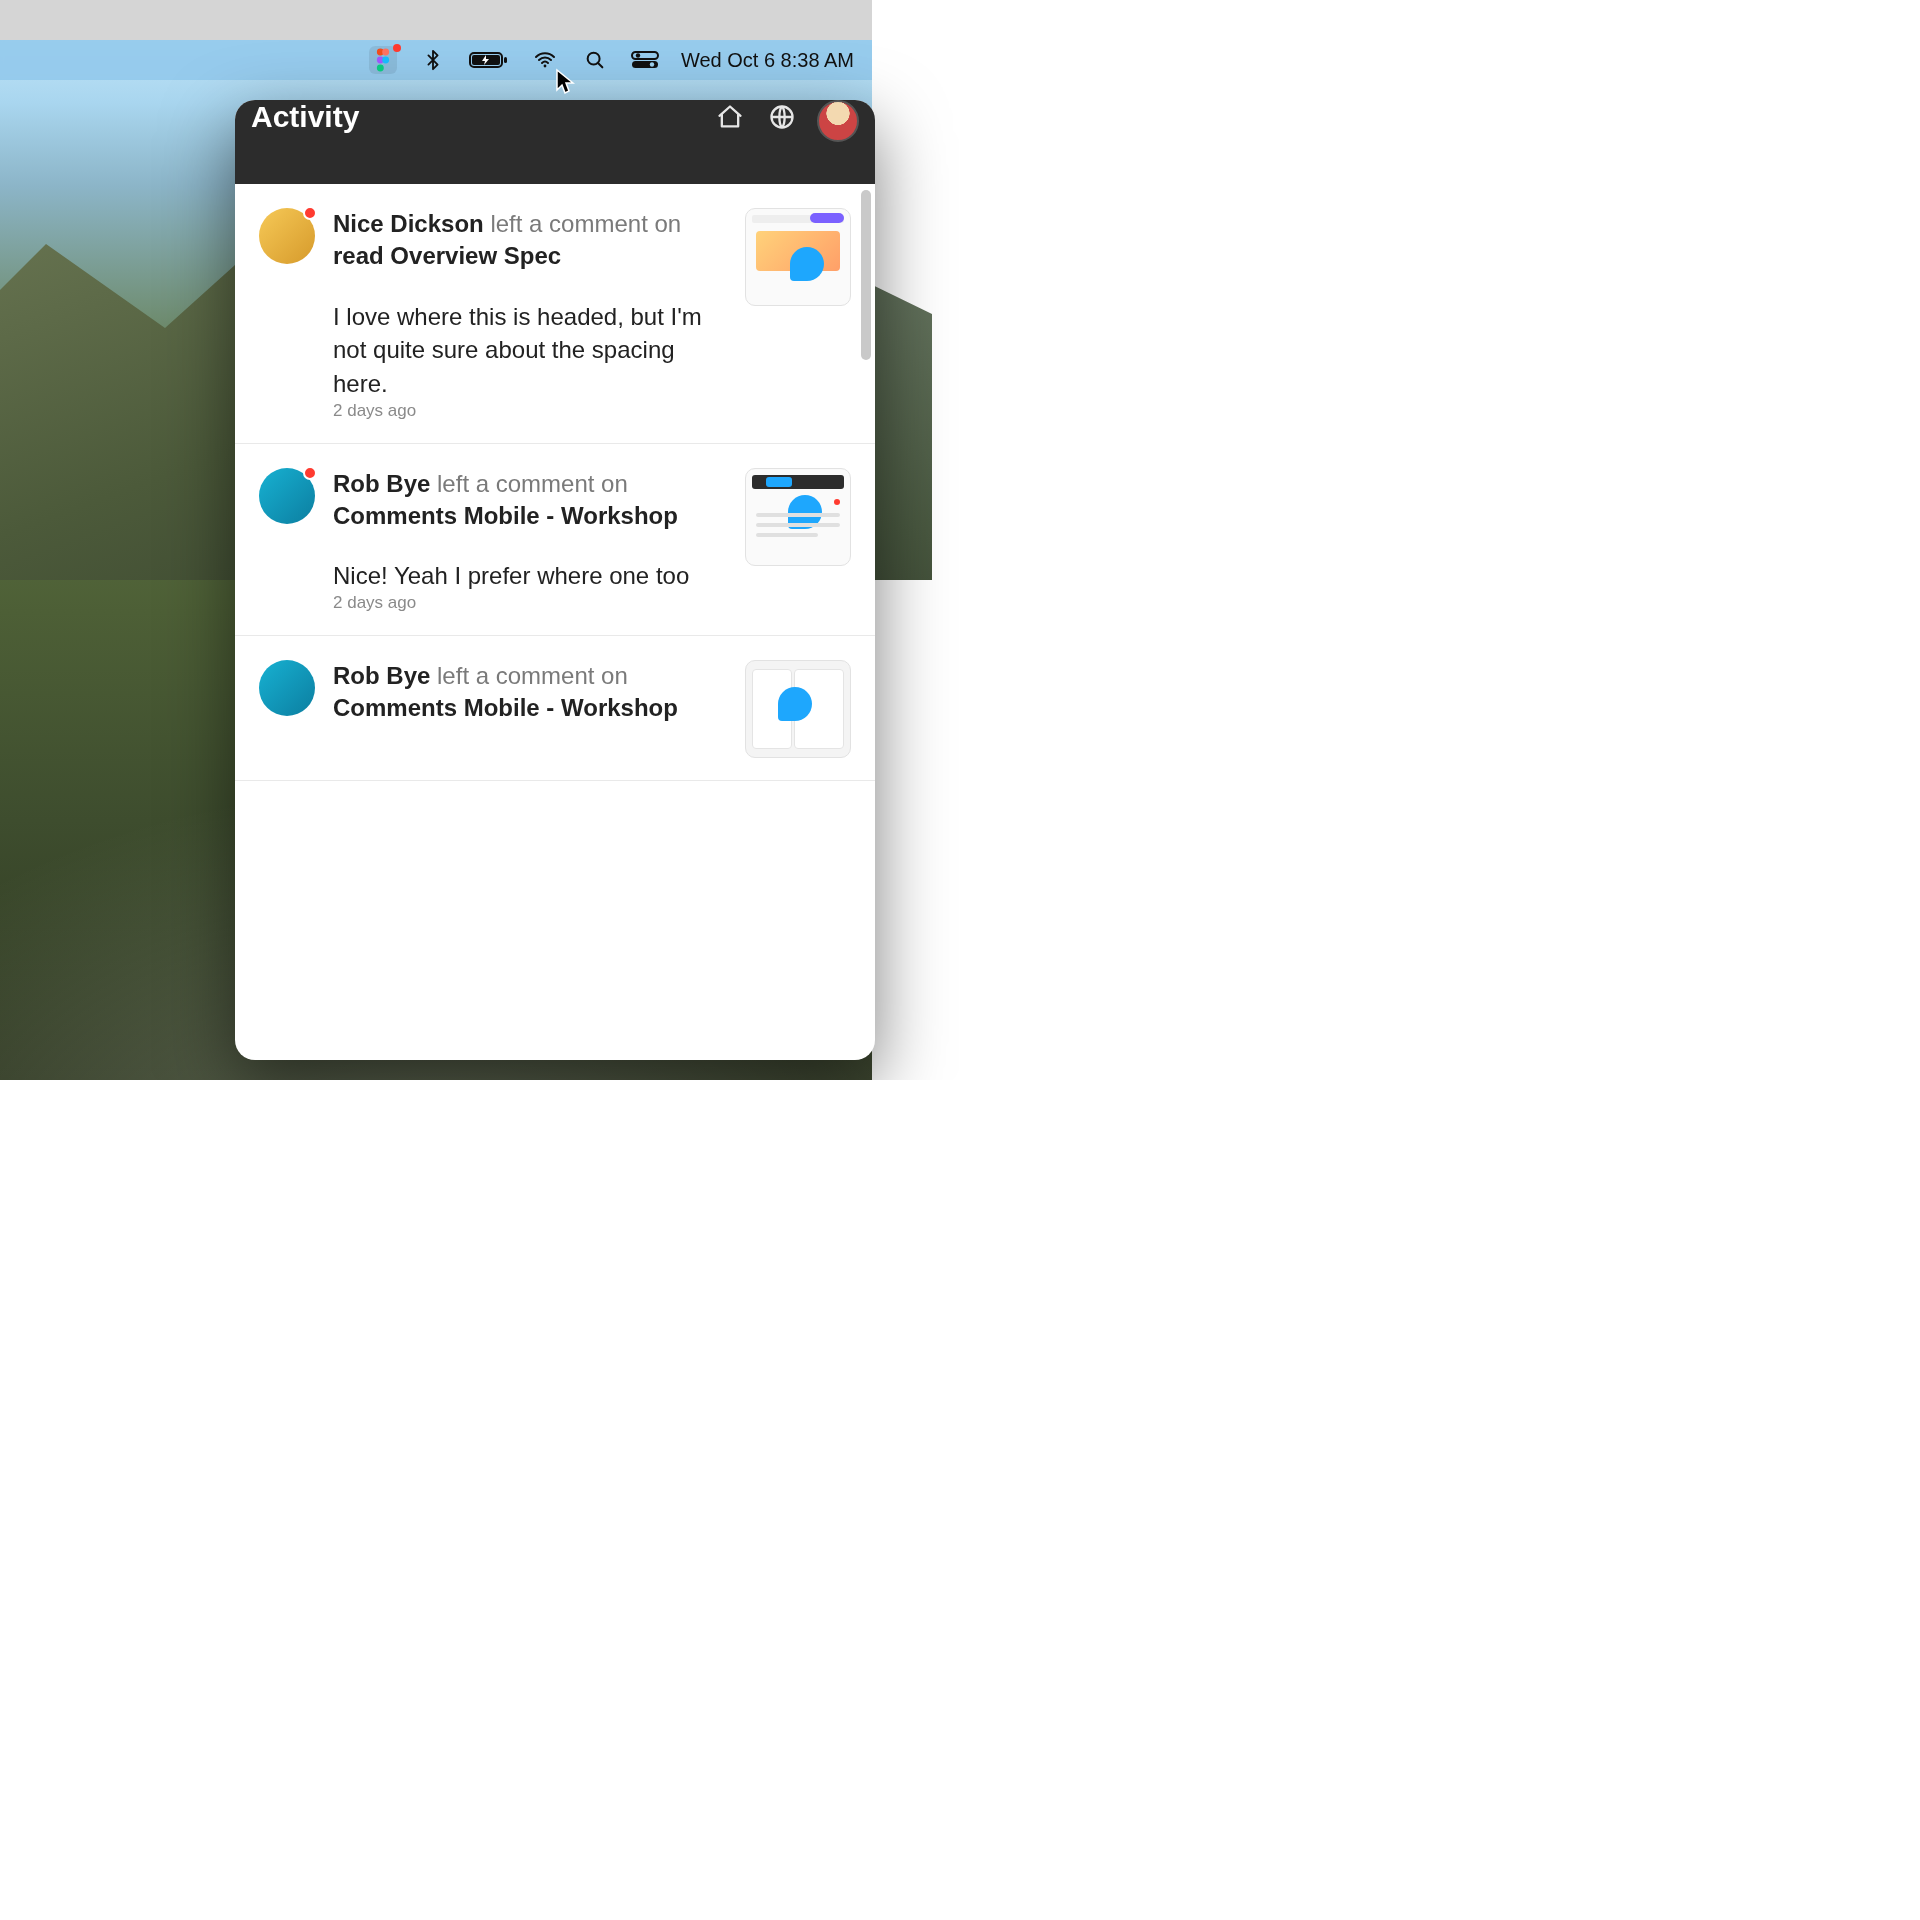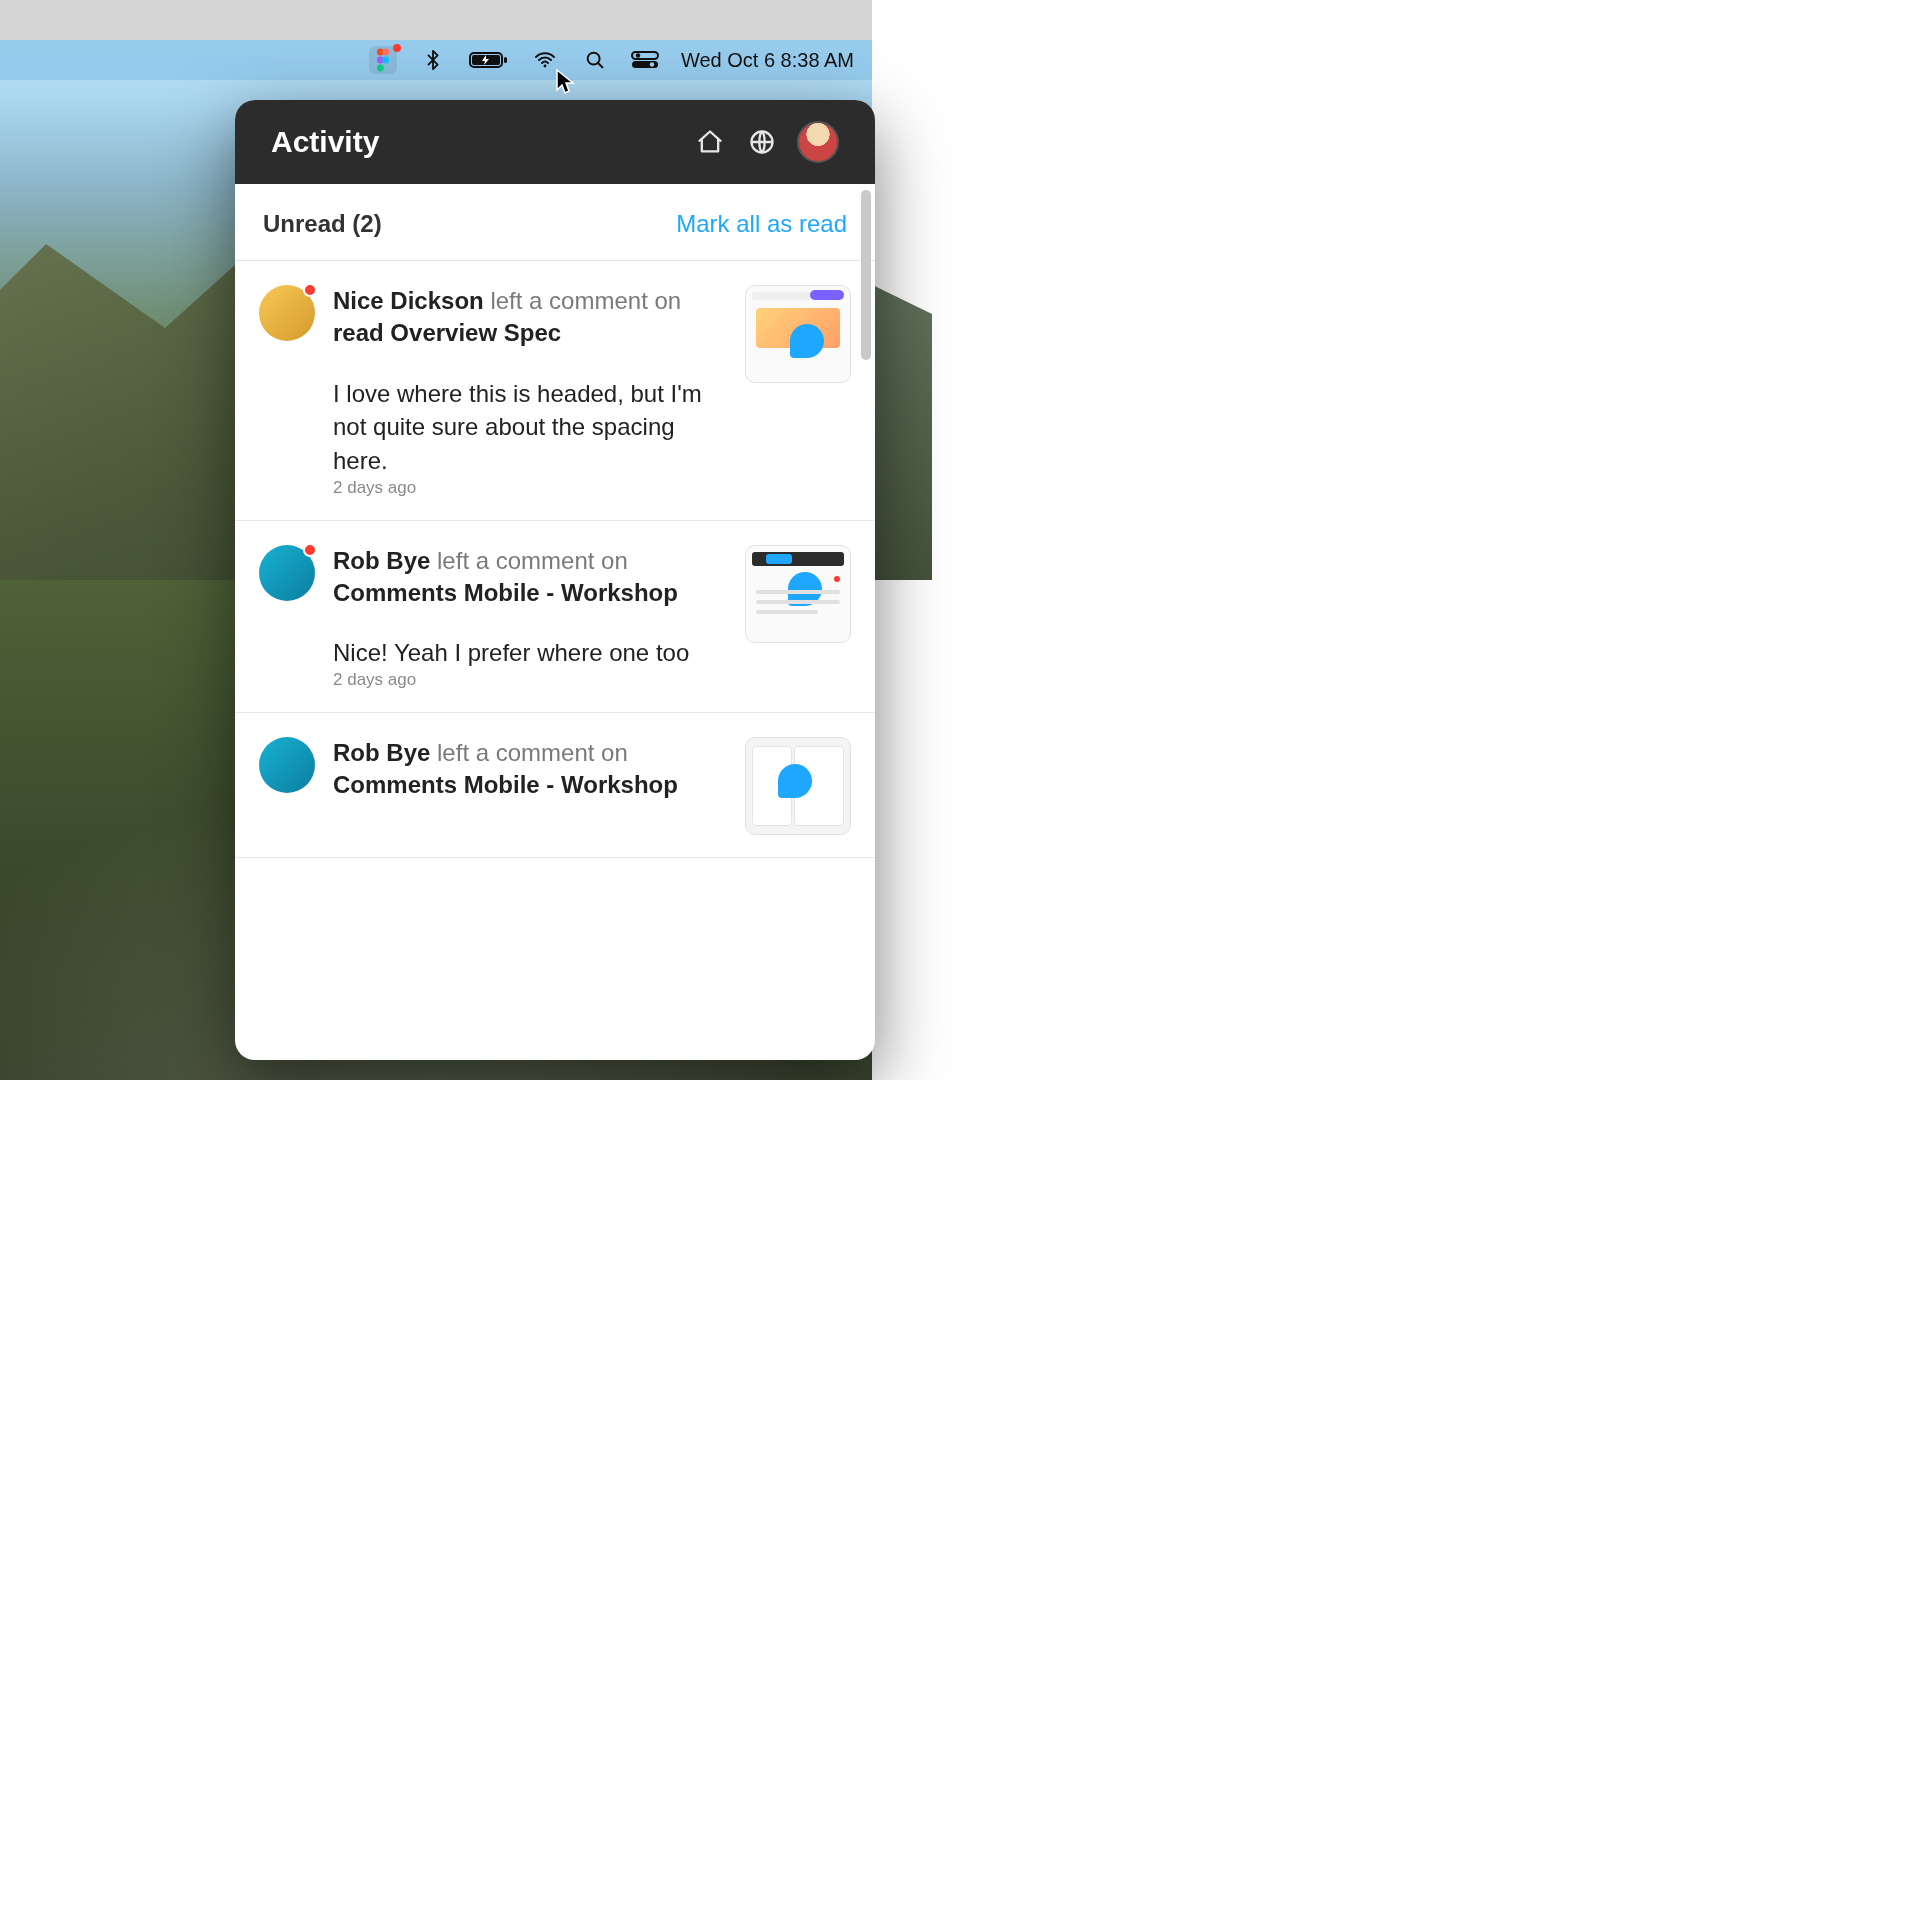--- a/index.html
+++ b/index.html
@@ -44,21 +44,21 @@
 
   
   .popover { position:absolute; top:100px; left:235px; width:640px; height:960px;
     background:#fff; border-radius:20px; box-shadow: 0 25px 70px rgba(0,0,0,0.5);
     overflow:hidden; display:flex; flex-direction:column;
   }
   .popover::before{
     content:""; position:absolute; top:-12px; left:310px; width:0; height:0;
     border-left:14px solid transparent; border-right:14px solid transparent; border-bottom:14px solid #2c2c2c;
   }
-  .pop-header{ background:#2c2c2c; color:#fff; height:84px; display:flex; align-items:center; padding:0 36px; gap:18px; }
+  .pop-header{ background:#2c2c2c; color:#fff; height:84px; display:flex; padding:0 16px; gap:18px; }
   .pop-header .title{ font-size:30px; font-weight:600; flex:1; }
   .hdr-btn{ width:34px; height:34px; display:flex; align-items:center; justify-content:center; color:#eee; cursor:pointer; }
   .avatar-sm{ width:42px; height:42px; border-radius:50%; background:#b44; background-image: radial-gradient(circle at 50% 30%, #f3d9b0 0 35%, #c44 36% 100%); border:2px solid #555; cursor:pointer; }
 
   .scroll-area{ flex:1; overflow:hidden; position:relative; }
   .scroll-track{ position:absolute; top:6px; right:4px; width:10px; height:170px; background:#c9c9c9; border-radius:6px; }
 
   .subheader{ display:flex; align-items:center; padding:26px 28px 22px 28px; border-bottom:1px solid #e6e6e6; }
   .subheader .unread{ font-size:24px; font-weight:600; color:#333; flex:1; }
   .subheader .markread{ font-size:24px; font-weight:500; color:#1ea7fd; cursor:pointer; }
@@ -178,24 +178,20 @@
             <path d="M12 3c3 3 3 15 0 18"></path>
             <path d="M12 3c-3 3-3 15 0 18"></path>
         </svg>
       </div>
       <div class="avatar-sm"></div>
     </div>
 
     <div class="scroll-area">
       <div class="scroll-track"></div>
 
-      <div class="subheader">
-        <div class="unread">Unread (2)</div>
-        <div class="markread">Mark all as read</div>
-      </div>
 
       <div class="item">
         <div class="ava-wrap">
           <div class="ava p1"></div>
           <div class="unread-dot"></div>
         </div>
         <div class="body">
           <div class="line1">
             <span class="name">Nice Dickson</span>
             <span>left a comment on</span>

